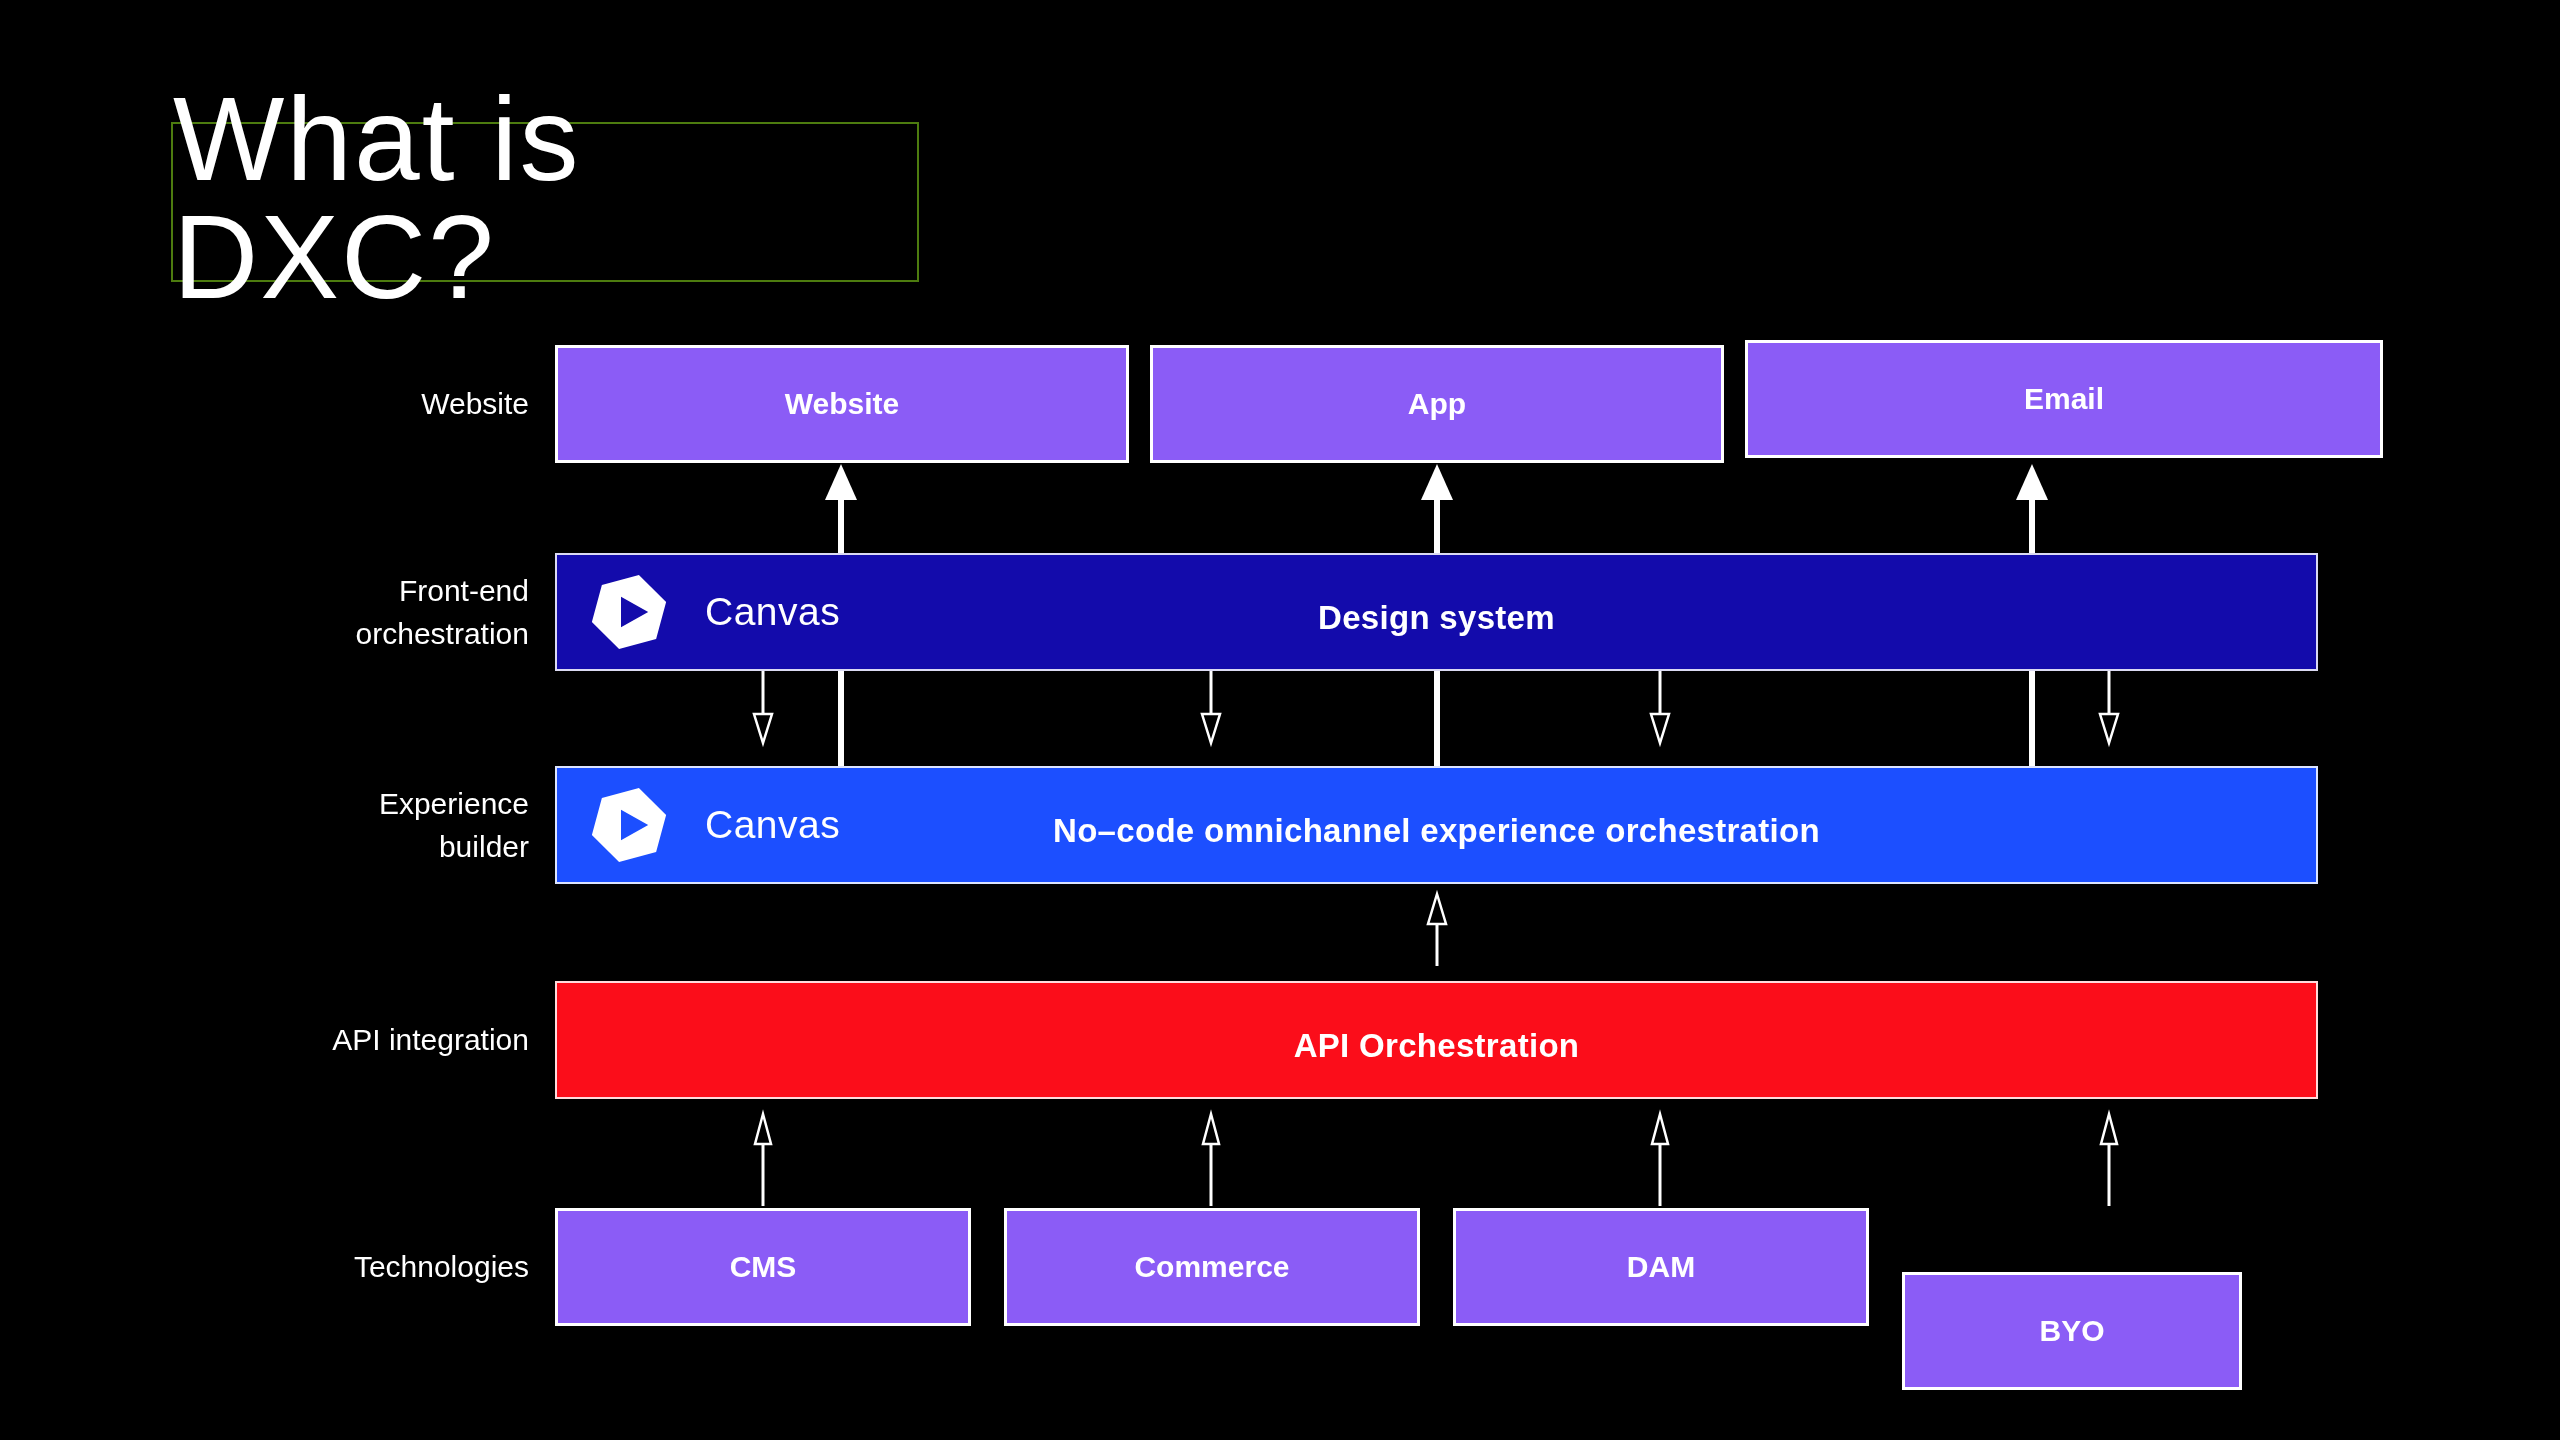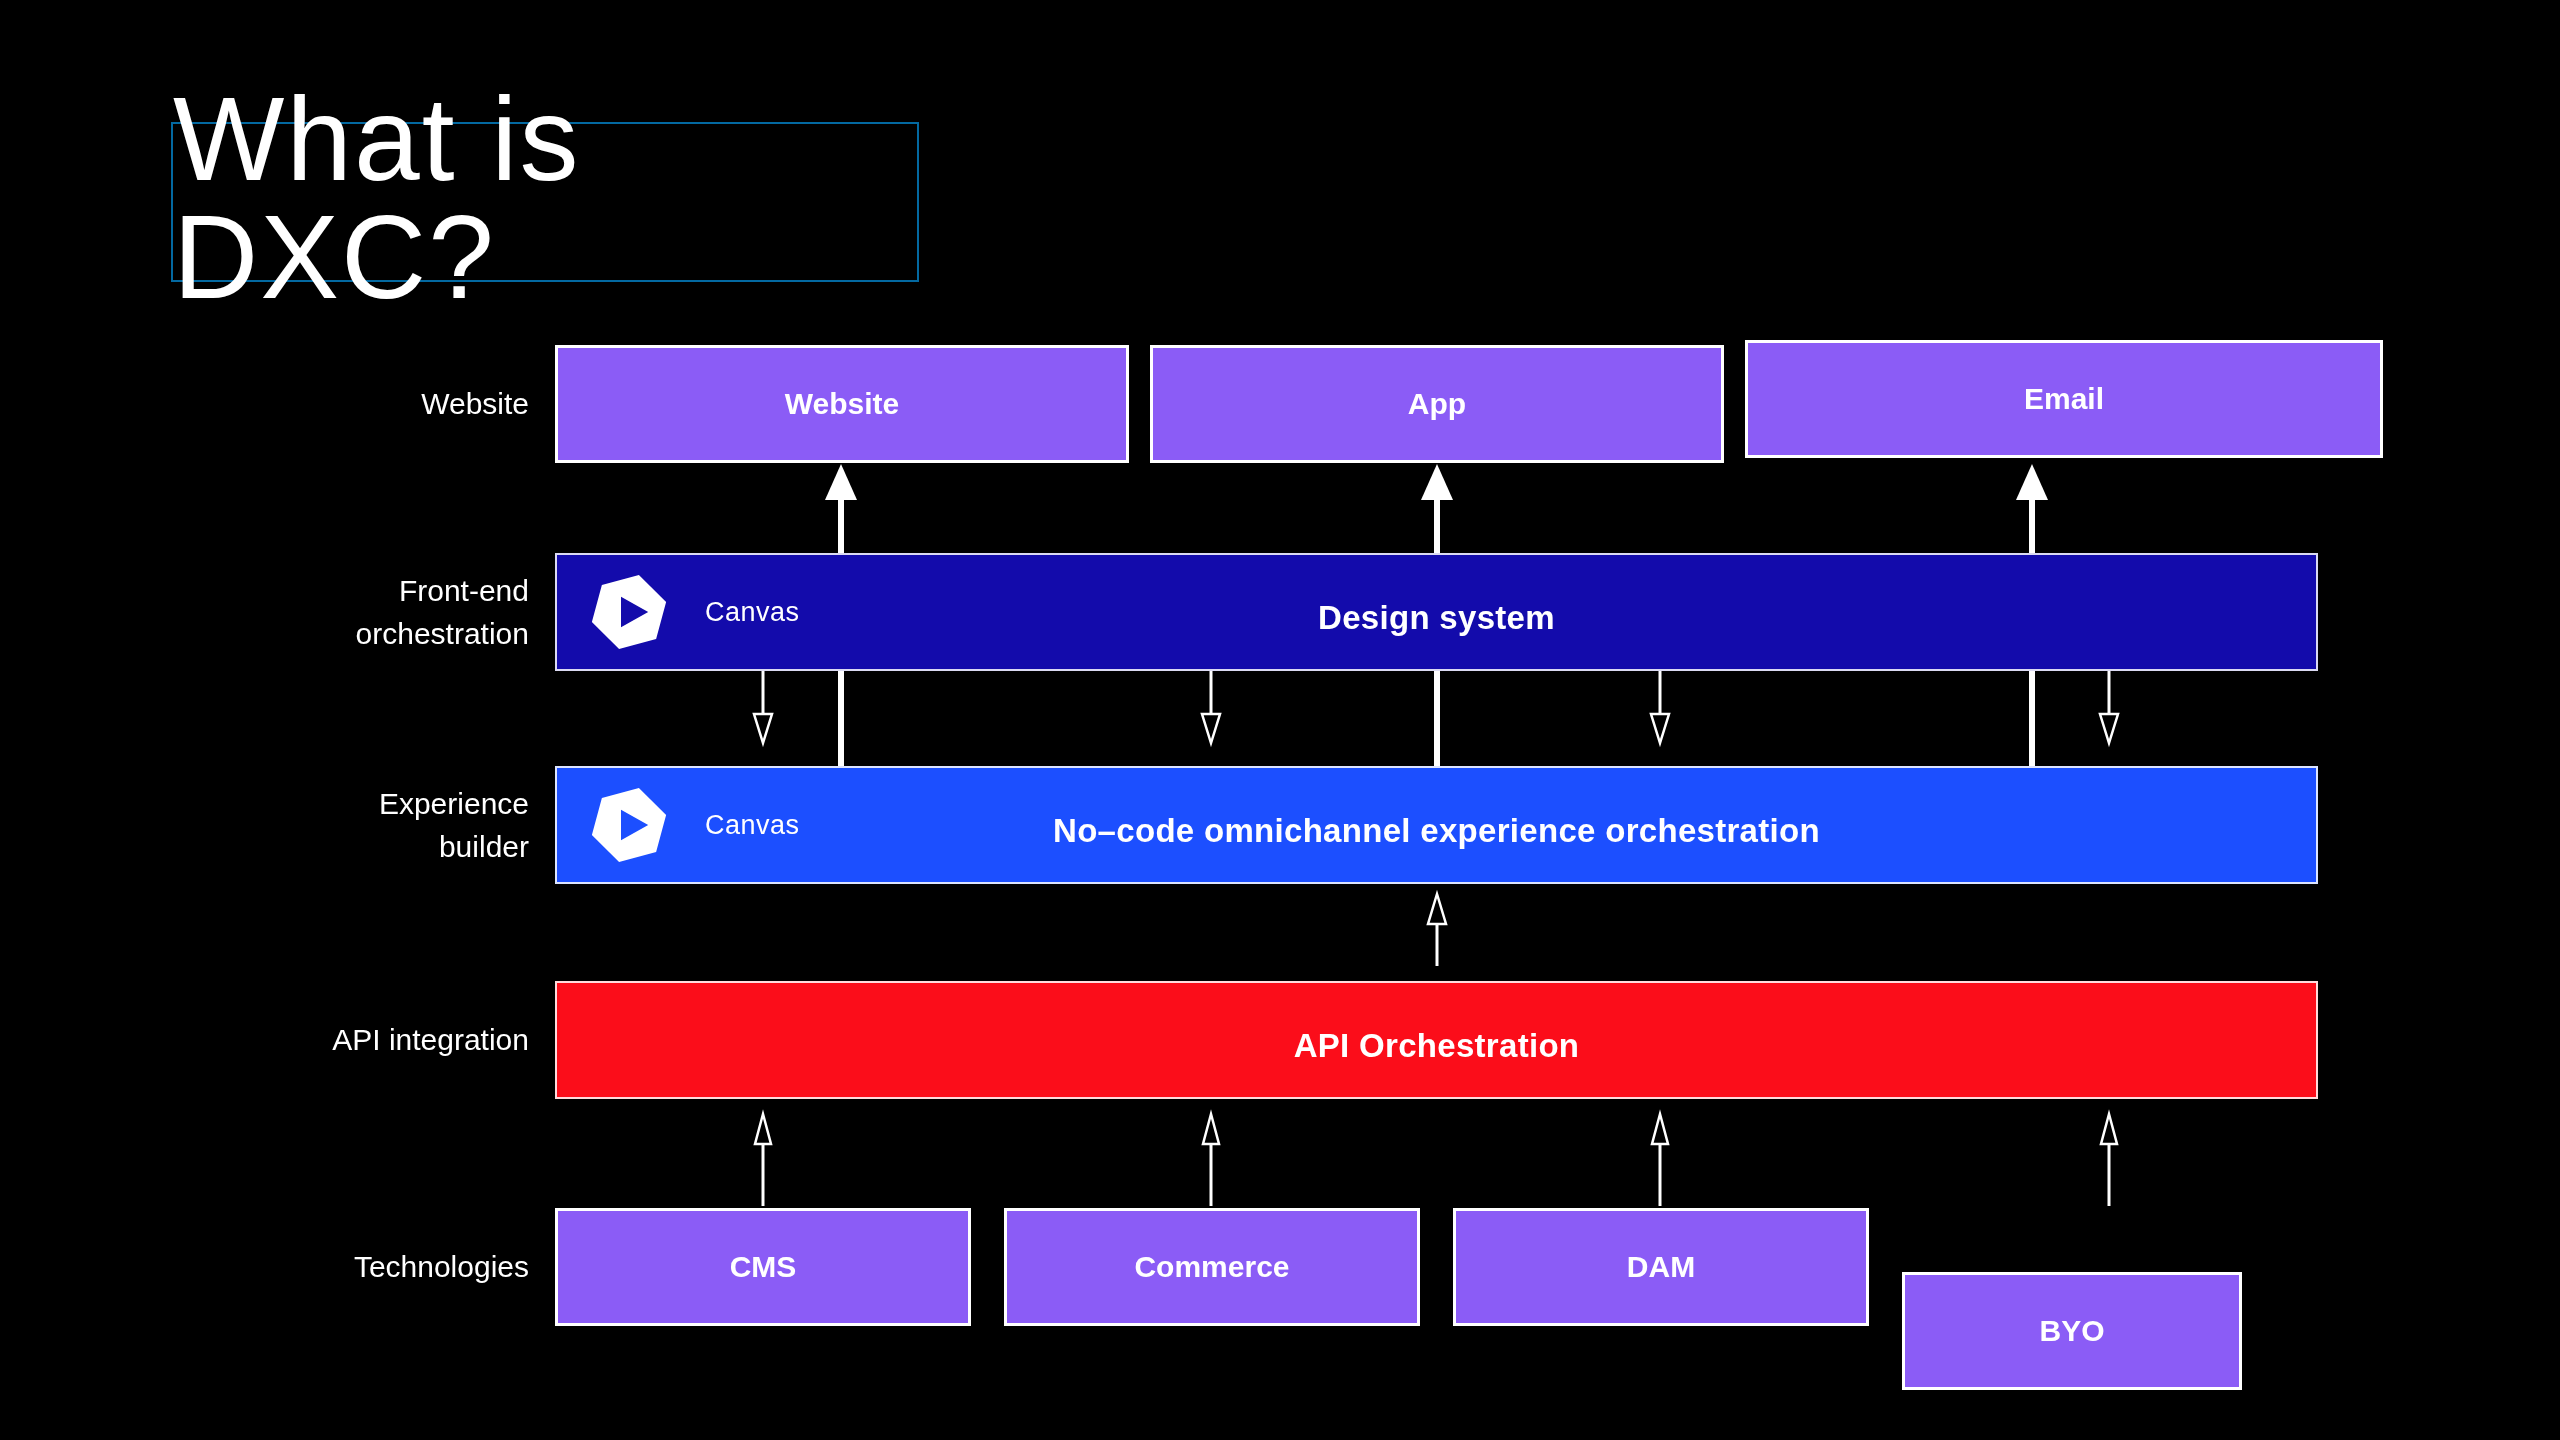--- a/index.html
+++ b/index.html
@@ -19,21 +19,21 @@
   .arrows {
     position: absolute;
     left: 0; top: 0;
     width: 2560px; height: 1440px;
     pointer-events: none;
   }
   .title-box {
     position: absolute;
     left: 171px; top: 122px;
     width: 748px; height: 160px;
-    border: 2px solid #0369a1;
+    border: 2px solid #4d7c0f;
     box-sizing: border-box;
     display: flex;
     align-items: center;
     justify-content: center;
   }
   .title-box h1 {
     margin: 0;
     font-size: 118px;
     font-weight: 200;
     letter-spacing: 2px;
@@ -92,21 +92,21 @@
     display: flex;
     align-items: center;
     gap: 36px;
   }
   .product .logo {
     width: 80px;
     height: 80px;
     display: block;
   }
   .product .product-name {
-    font-size: 27px;
+    font-size: 39px;
     font-weight: 300;
     letter-spacing: 0.5px;
     color: #fff;
   }
 </style>
 </head>
 <body>
 
 <div class="stage">
 

